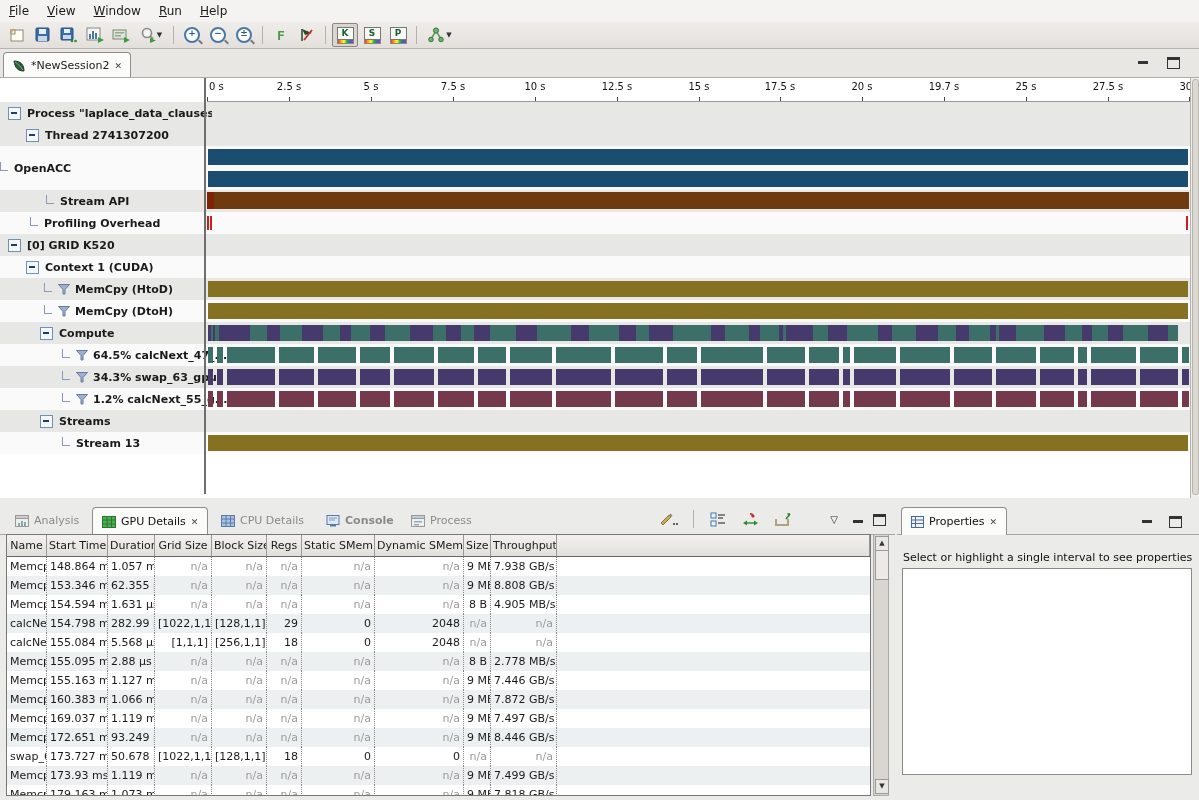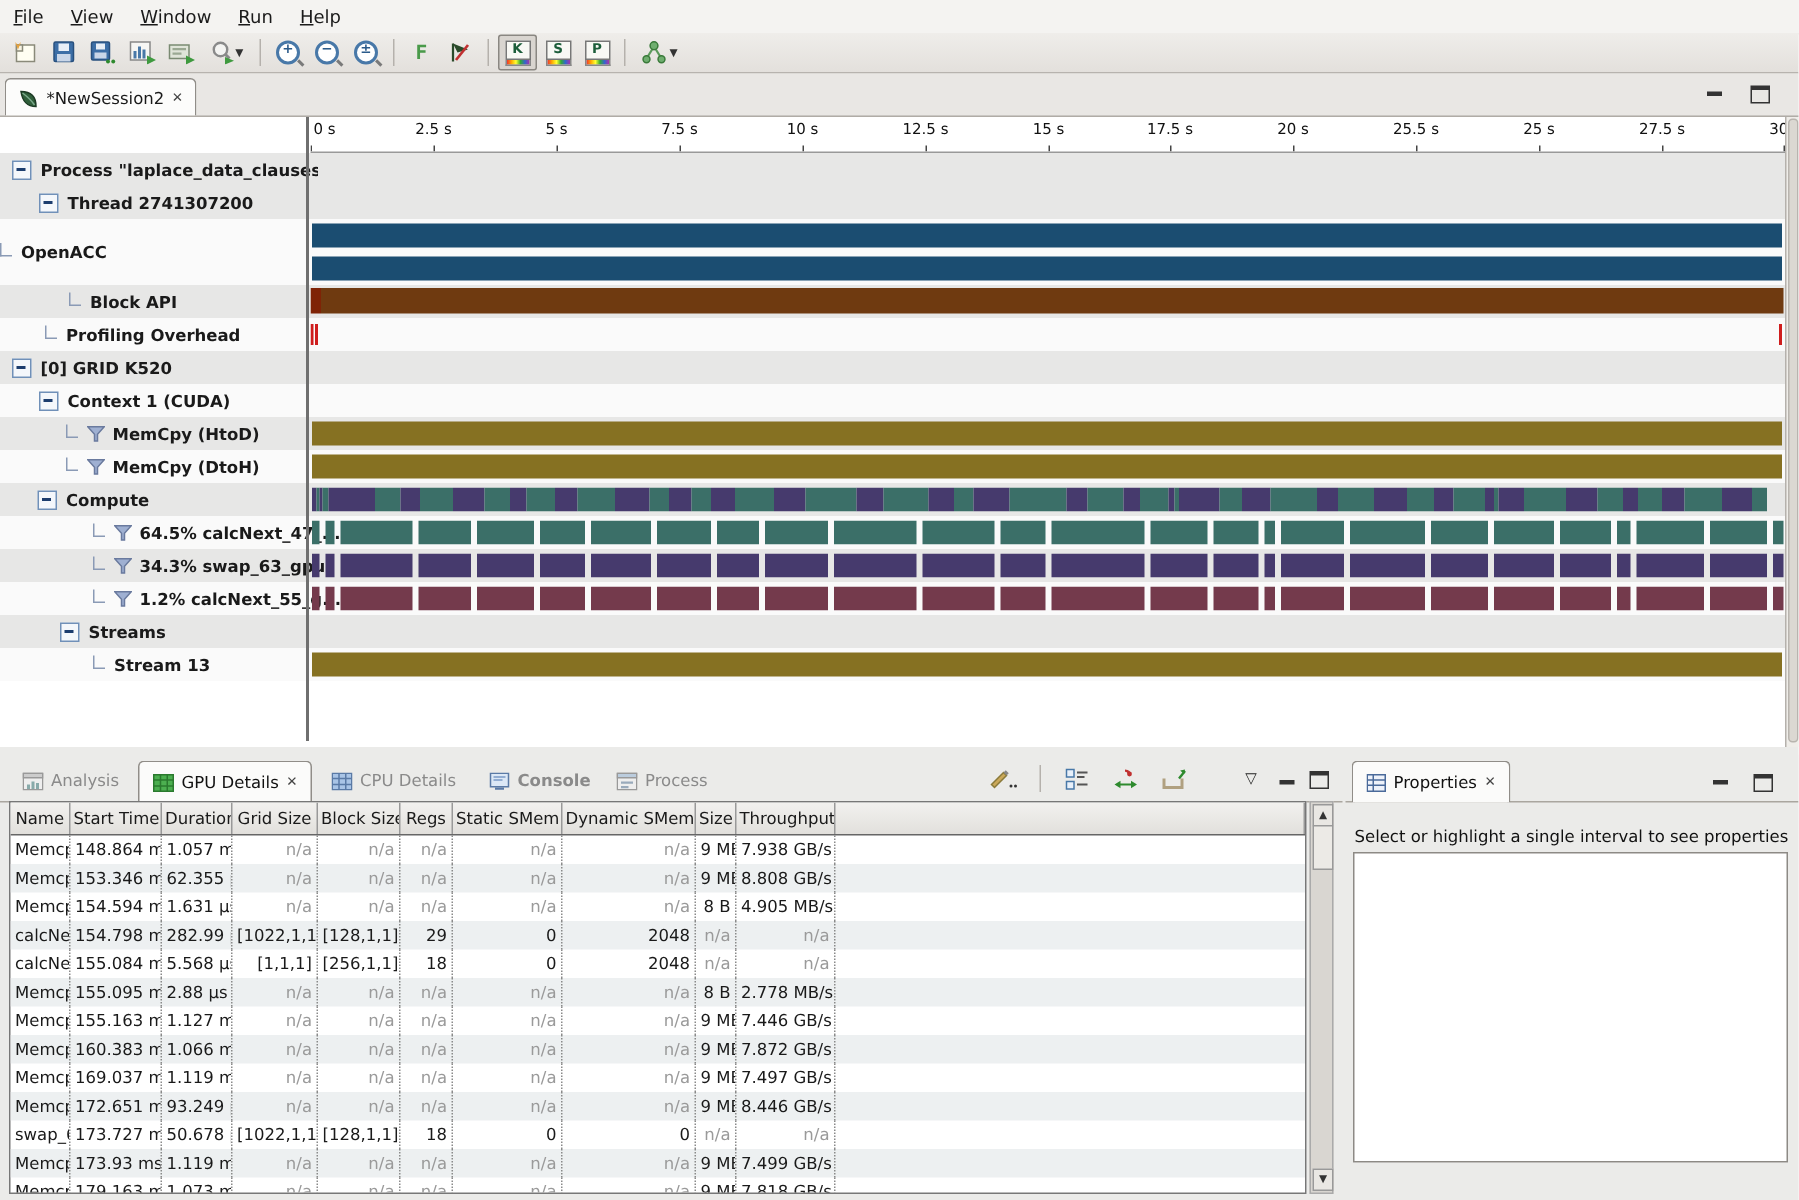--- a/index.html
+++ b/index.html
@@ -216,21 +216,21 @@
       <div class="tick-label" style="left: 328px; transform: translateX(-50%);">10 s</div>
       <div class="tick-mark" style="left: 328px;"></div>
       <div class="tick-label" style="left: 410px; transform: translateX(-50%);">12.5 s</div>
       <div class="tick-mark" style="left: 410px;"></div>
       <div class="tick-label" style="left: 492px; transform: translateX(-50%);">15 s</div>
       <div class="tick-mark" style="left: 492px;"></div>
       <div class="tick-label" style="left: 573px; transform: translateX(-50%);">17.5 s</div>
       <div class="tick-mark" style="left: 573px;"></div>
       <div class="tick-label" style="left: 655px; transform: translateX(-50%);">20 s</div>
       <div class="tick-mark" style="left: 655px;"></div>
-      <div class="tick-label" style="left: 737px; transform: translateX(-50%);">25.5 s</div>
+      <div class="tick-label" style="left: 737px; transform: translateX(-50%);">19.7 s</div>
       <div class="tick-mark" style="left: 737px;"></div>
       <div class="tick-label" style="left: 819px; transform: translateX(-50%);">25 s</div>
       <div class="tick-mark" style="left: 819px;"></div>
       <div class="tick-label" style="left: 901px; transform: translateX(-50%);">27.5 s</div>
       <div class="tick-mark" style="left: 901px;"></div>
       <div class="tick-label" style="left: 983px; transform: translateX(-50%);">30 s</div>
       <div class="tick-mark" style="left: 982px;"></div>
     </div>
   <div id="tl-rows">
       <div class="tl-row" style="height: 22px; background: rgb(231, 231, 230);">
@@ -253,21 +253,21 @@
           <span>OpenACC</span>
         </div>
         <div class="row-lane">
           <div class="bar" style="left: 1px; top: 3px; width: 980px; height: 16px; background: rgb(27, 77, 113);"></div>
           <div class="bar" style="left: 1px; top: 25px; width: 980px; height: 16px; background: rgb(27, 77, 113);"></div>
         </div>
       </div>
       <div class="tl-row" style="height: 22px; background: rgb(231, 231, 230);">
         <div class="row-label" style="padding-left: 46px;">
           <div class="elbow"></div>
-          <span>Block API</span>
+          <span>Stream API</span>
         </div>
         <div class="row-lane">
           <div class="bar" style="left: 0px; top: 2px; width: 7px; height: 17px; background: rgb(127, 35, 6);"></div>
           <div class="bar" style="left: 7px; top: 2px; width: 975px; height: 17px; background: rgb(111, 58, 16);"></div>
         </div>
       </div>
       <div class="tl-row" style="height: 22px; background: rgb(250, 250, 250);">
         <div class="row-label" style="padding-left: 30px;">
           <div class="elbow"></div>
           <span>Profiling Overhead</span>
@@ -314,21 +314,21 @@
               <path d="M0.5 0.5 L11.5 0.5 L7 5.5 L7 10 L5 10 L5 5.5 Z" fill="#9fb0d2" stroke="#6a7a9e"></path>
             </svg>
           </span>
           <span>MemCpy (DtoH)</span>
         </div>
         <div class="row-lane">
           <div class="bar" style="left: 1px; top: 3px; width: 980px; height: 16px; background: rgb(134, 113, 34);"></div>
         </div>
       </div>
       <div class="tl-row" style="height: 22px; background: rgb(231, 231, 230);">
-        <div class="row-label" style="padding-left: 25px;">
+        <div class="row-label" style="padding-left: 40px;">
           <div class="toggle"></div>
           <span>Compute</span>
         </div>
         <div class="row-lane">
           <div class="seg-wrap" style="left: 1px; top: 3px; width: 981px; height: 16px; gap: 0px;">
             <div style="flex: 0 0 auto; width: 3px; height: 16px; background: rgb(70, 58, 109);"></div>
             <div style="flex: 0 0 auto; width: 2px; height: 16px; background: rgb(59, 111, 104);"></div>
             <div style="flex: 0 0 auto; width: 2px; height: 16px; background: rgb(70, 58, 109);"></div>
             <div style="flex: 0 0 auto; width: 4px; height: 16px; background: rgb(59, 111, 104);"></div>
             <div style="flex: 0 0 auto; width: 31px; height: 16px; background: rgb(70, 58, 109);"></div>

